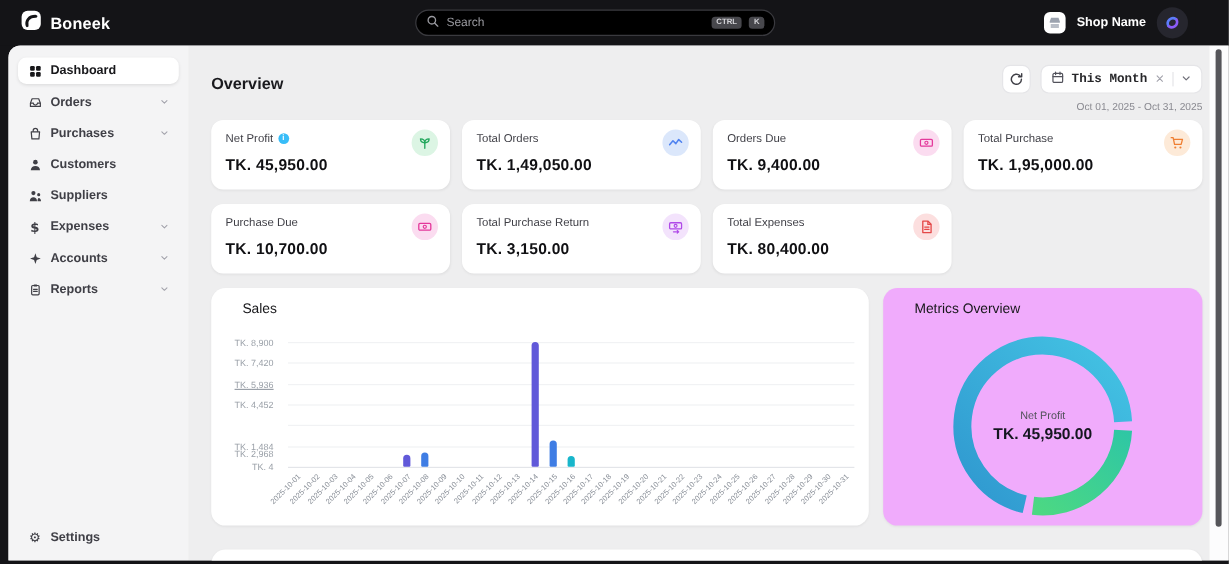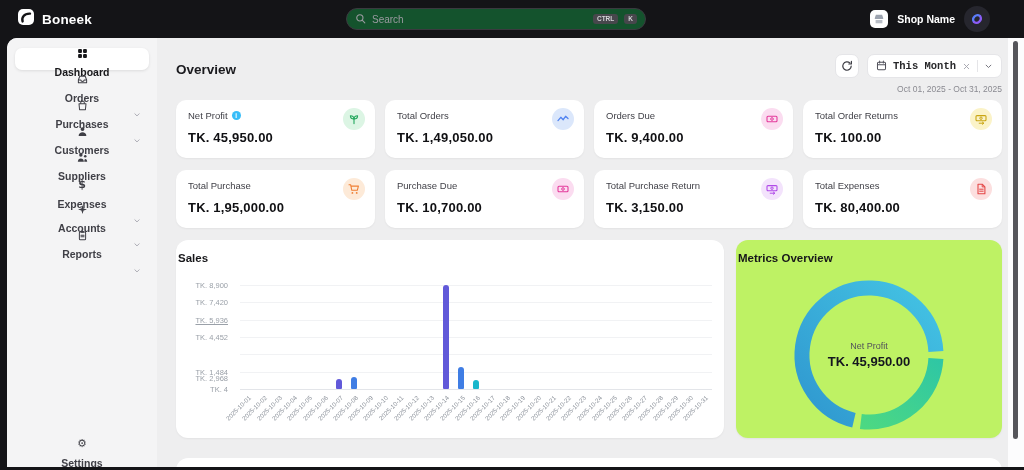--- a/index.html
+++ b/index.html
@@ -3,35 +3,35 @@
 <meta charset="utf-8">
 <style>
   * { margin:0; padding:0; box-sizing:border-box; }
   html,body { width:1024px; height:470px; overflow:hidden; }
   body { background:#141417; font-family:"Liberation Sans", sans-serif; position:relative; }
 
   
   .topbar { position:absolute; left:0; top:0; width:996px; height:38px; background:#141417; display:flex; align-items:center; }
   .logo-wrap { display:flex; align-items:center; gap:7px; padding-left:17px; }
   .logo-text { color:#fff; font-size:13.5px; font-weight:700; letter-spacing:.2px; }
-  .searchbar { position:absolute; left:346px; top:8px; width:300px; height:22px; background:#14532d; border:1px solid #3a3a3f; border-radius:11px; display:flex; align-items:center; gap:6px; padding:0 8px; }
+  .searchbar { position:absolute; left:346px; top:8px; width:300px; height:22px; background:#000000; border:1px solid #3a3a3f; border-radius:11px; display:flex; align-items:center; gap:6px; padding:0 8px; }
   .searchbar input { flex:1; background:transparent; border:none; outline:none; color:#e4e4e7; font-size:10px; font-family:"Liberation Sans",sans-serif; }
   .searchbar input::placeholder { color:#9a9aa0; }
   .kbd { background:#47474c; color:#d4d4d8; border-radius:3px; font-size:6.5px; font-weight:700; padding:2px 4px; line-height:1; }
   .top-right { position:absolute; right:6px; top:0; height:38px; display:flex; align-items:center; gap:9px; }
   .shop-tile { width:18px; height:18px; background:#fff; border-radius:5px; display:flex; align-items:center; justify-content:center; }
   .shop-name { color:#fff; font-size:10.5px; font-weight:600; }
   .avatar { width:26px; height:26px; border-radius:50%; background:#26262e; display:flex; align-items:center; justify-content:center; }
 
   
   .sheet { position:absolute; left:7px; top:38px; right:0; bottom:3px; background:#f4f4f5; border-top-left-radius:10px; overflow:hidden; }
 
   
   .sidebar { position:absolute; left:0; top:0; width:150px; height:100%; background:#f4f4f5; padding-top:10px; }
-  .side-item { margin:0 8px 4px 8px; height:22px; display:flex; align-items:center; gap:7px; padding:0 8px; border-radius:7px; font-size:10.5px; font-weight:600; color:#3f3f46; cursor:pointer;flex-direction:column; }
+  .side-item { margin:0 8px 4px 8px; height:22px; display:flex; align-items:center; gap:7px; padding:0 8px; border-radius:7px; font-size:10.5px; font-weight:600; color:#3f3f46; cursor:pointer; }
   .side-item.active { background:#fff; color:#18181b; box-shadow:0 1px 3px rgba(0,0,0,.1); }
   .side-item .s-ic { width:12px; display:flex; align-items:center; justify-content:center; }
   .side-item .chev { margin-left:auto; display:flex; align-items:center; }
   .side-item .txt-ic { font-size:11px; font-weight:700; font-family:"DejaVu Sans",sans-serif; }
   .settings-row { position:absolute; left:8px; right:8px; bottom:8px; margin:0; }
 
   
   .main { position:absolute; left:150px; top:0; right:16px; bottom:0; background:#eeeeef; }
   .page-title { position:absolute; left:19px; top:24px; font-size:13.5px; font-weight:700; color:#1a1a1e; }
   .controls { position:absolute; right:6px; top:16px; display:flex; gap:8px; align-items:center; }
@@ -44,31 +44,31 @@
   
   .cards-grid { position:absolute; left:19px; right:6px; top:62px; display:grid; grid-template-columns:repeat(4,1fr); column-gap:10px; row-gap:12px; grid-auto-rows:58px; }
   .stat-card { background:#fff; border-radius:10px; padding:10px 12px; position:relative; box-shadow:0 1px 2px rgba(16,16,20,.05); }
   .stat-label { font-size:9.5px; font-weight:500; color:#3f3f46; display:flex; align-items:center; gap:4px; }
   .info-dot { width:9px; height:9px; border-radius:50%; background:#38bdf8; color:#fff; font-size:6.5px; font-weight:700; display:inline-flex; align-items:center; justify-content:center; }
   .stat-value { margin-top:9px; font-size:13px; font-weight:700; color:#101013; letter-spacing:.2px; }
   .stat-ic { position:absolute; top:8px; right:10px; width:22px; height:22px; border-radius:50%; display:flex; align-items:center; justify-content:center; }
 
   
   .sales-card { position:absolute; left:19px; top:202px; width:548px; height:198px; background:#fff; border-radius:12px; box-shadow:0 1px 2px rgba(16,16,20,.05); }
-  .card-title { position:absolute; left:2px; top:12px; font-size:11.5px; font-weight:700; color:#17171a; }
+  .card-title { position:absolute; left:26px; top:12px; font-size:11.5px; font-weight:400; color:#17171a; }
   .sales-plot { position:absolute; left:64px; right:12px; top:45px; height:104px; }
   .gridline { position:absolute; left:0; right:0; height:1px; background:#f1f2f4; }
   .gridline.zero { background:#e3e5e9; }
   .bar { position:absolute; bottom:0; width:6px; border-radius:3px 3px 1px 1px; }
   .ylabels { position:absolute; left:0; top:45px; width:58px; height:104px; }
   .ylabels span { position:absolute; right:6px; font-size:7.5px; color:#9aa0a8; white-space:nowrap; }
   .xlabels { position:absolute; left:64px; right:12px; top:151px; height:42px; }
   .xlabels span { position:absolute; top:3px; font-size:6.3px; color:#878d96; white-space:nowrap; transform-origin:100% 0; transform:rotate(-45deg); }
 
-  .metrics-card { position:absolute; left:579px; top:202px; width:266px; height:198px; background:#bef264; border-radius:12px; box-shadow:0 1px 2px rgba(16,16,20,.05); }
+  .metrics-card { position:absolute; left:579px; top:202px; width:266px; height:198px; background:#f0abfc; border-radius:12px; box-shadow:0 1px 2px rgba(16,16,20,.05); }
   .donut-wrap { position:absolute; left:53px; top:35px; width:160px; height:160px; }
   .donut-center { position:absolute; left:53px; top:35px; width:160px; height:160px; display:flex; flex-direction:column; align-items:center; justify-content:center; gap:3px; }
   .donut-center .c-lbl { font-size:9px; color:#52525b; }
   .donut-center .c-val { font-size:13px; font-weight:700; color:#14161f; }
 
   .bottom-card { position:absolute; left:19px; right:6px; top:420px; height:24px; background:#fff; border-radius:12px 12px 0 0; box-shadow:0 1px 2px rgba(16,16,20,.05); }
 
   
   .scroll-track { position:absolute; right:0; top:0; bottom:0; width:16px; background:#fcfcfd; }
   .scroll-thumb { position:absolute; left:5px; top:3px; width:5px; height:398px; background:#55555a; border-radius:3px; }
@@ -276,33 +276,20 @@
         </div>
         <div class="stat-card">
           <div class="stat-label">
             <span>Orders Due</span>
           </div>
           <div class="stat-value">TK. 9,400.00</div>
           <span class="stat-ic" style="background:#fbdcf0">
             <svg width="12" height="12" viewBox="0 0 12 12">
               <rect x="1" y="3.2" width="10" height="5.6" rx="1" fill="none" stroke="#e4399b" stroke-width="1.1"></rect>
               <circle cx="6" cy="6" r="1.3" fill="none" stroke="#e4399b" stroke-width="1"></circle>
-            </svg>
-          </span>
-        </div>
-        <div class="stat-card">
-          <div class="stat-label">
-            <span>Total Order Returns</span>
-          </div>
-          <div class="stat-value">TK. 100.00</div>
-          <span class="stat-ic" style="background:#fbf3c8">
-            <svg width="12" height="12" viewBox="0 0 12 12">
-              <rect x="1" y="2.6" width="10" height="5.2" rx="1" fill="none" stroke="#c9a513" stroke-width="1.1"></rect>
-              <circle cx="6" cy="5.2" r="1.2" fill="none" stroke="#c9a513" stroke-width="1"></circle>
-              <path d="M4.2 10.2 H8.6 M8.6 10.2 L7.4 9.1 M8.6 10.2 L7.4 11.3" fill="none" stroke="#c9a513" stroke-width="1" stroke-linecap="round" stroke-linejoin="round"></path>
             </svg>
           </span>
         </div>
         <div class="stat-card">
           <div class="stat-label">
             <span>Total Purchase</span>
           </div>
           <div class="stat-value">TK. 1,95,000.00</div>
           <span class="stat-ic" style="background:#fdead8">
             <svg width="12" height="12" viewBox="0 0 12 12">

